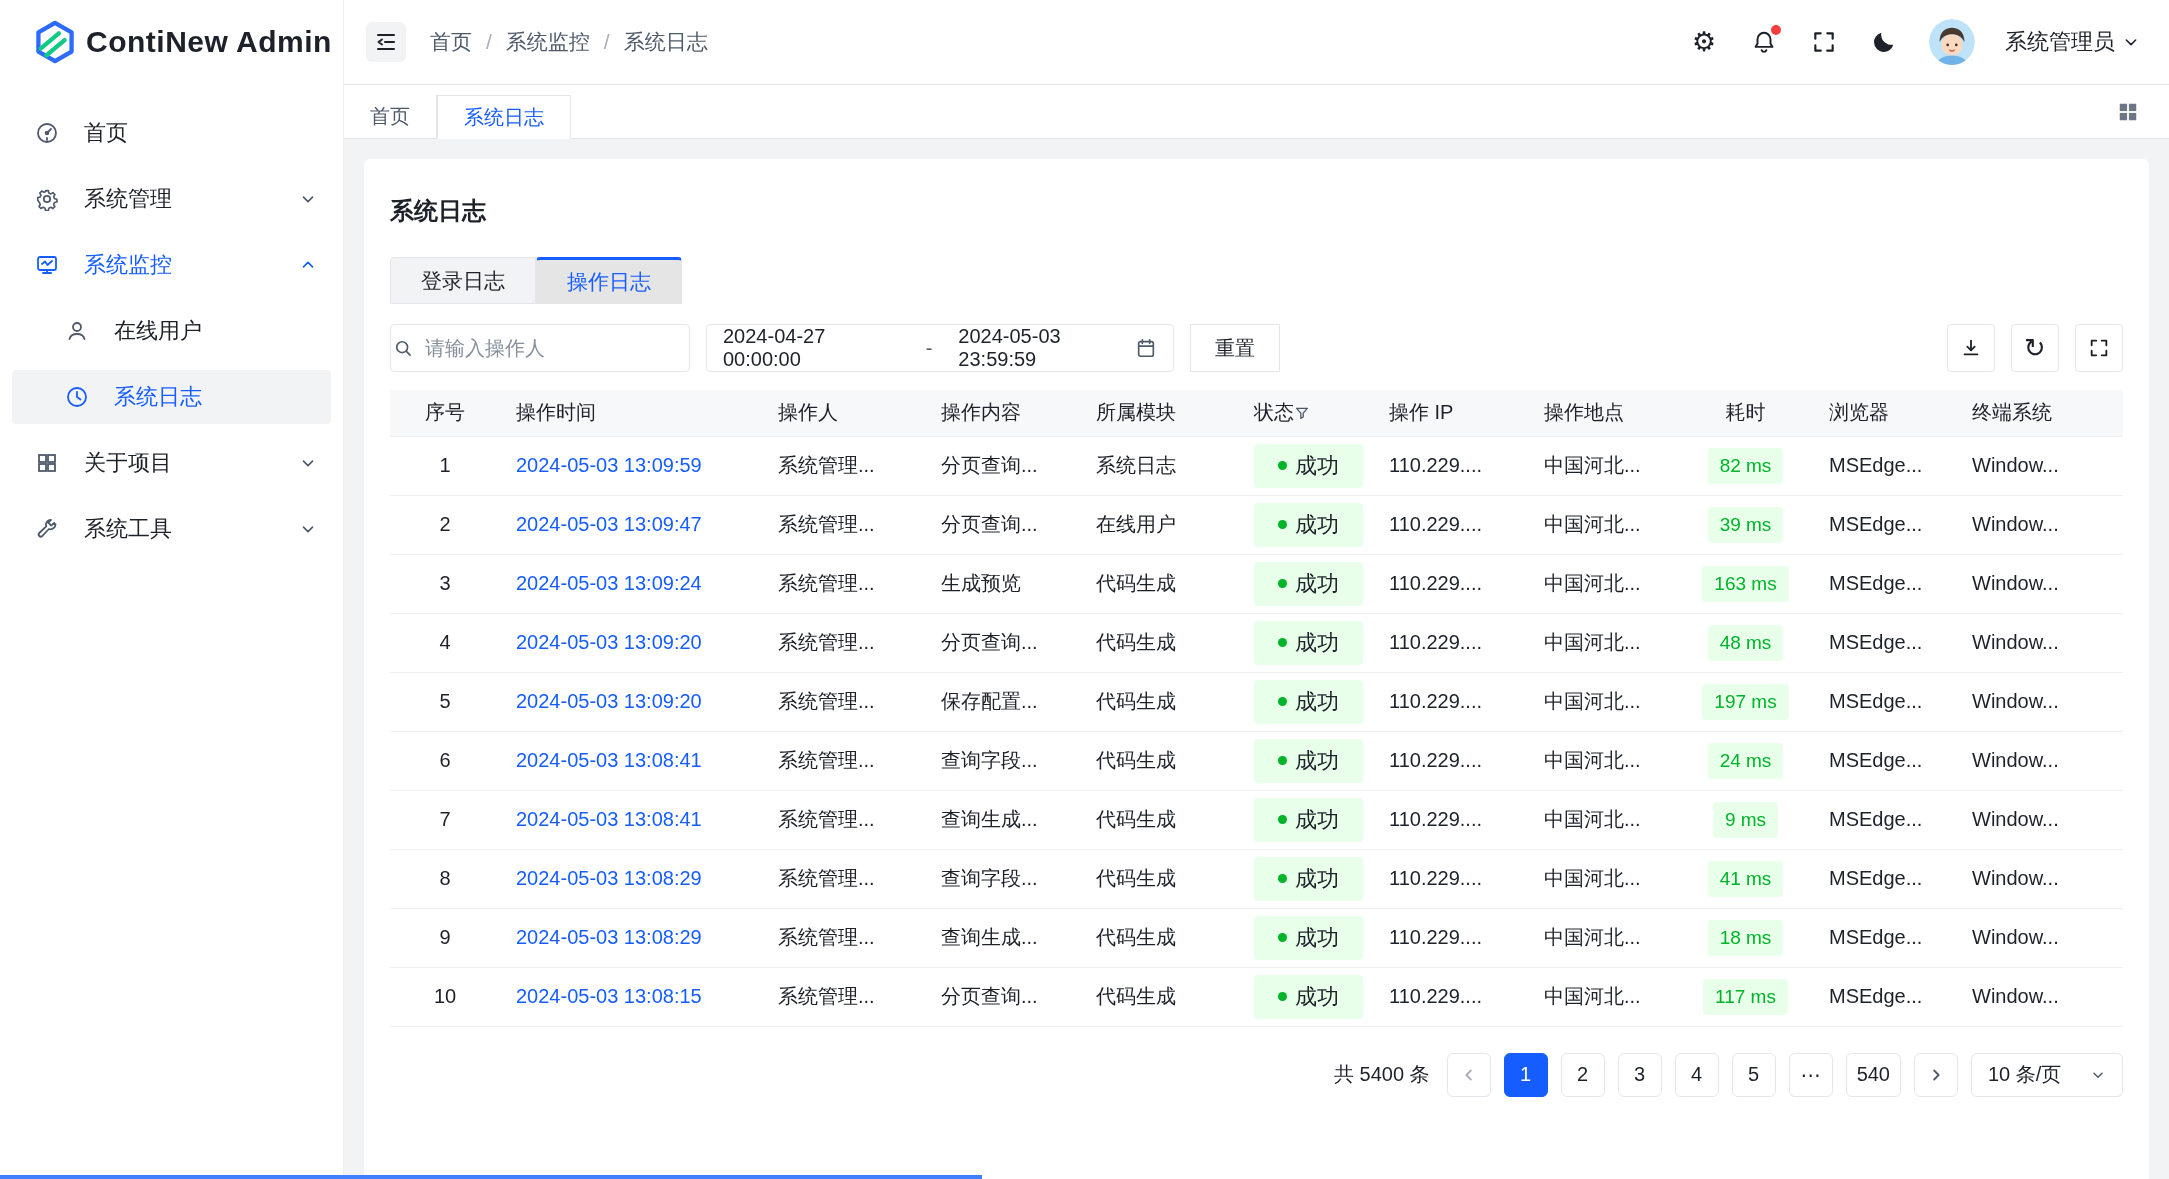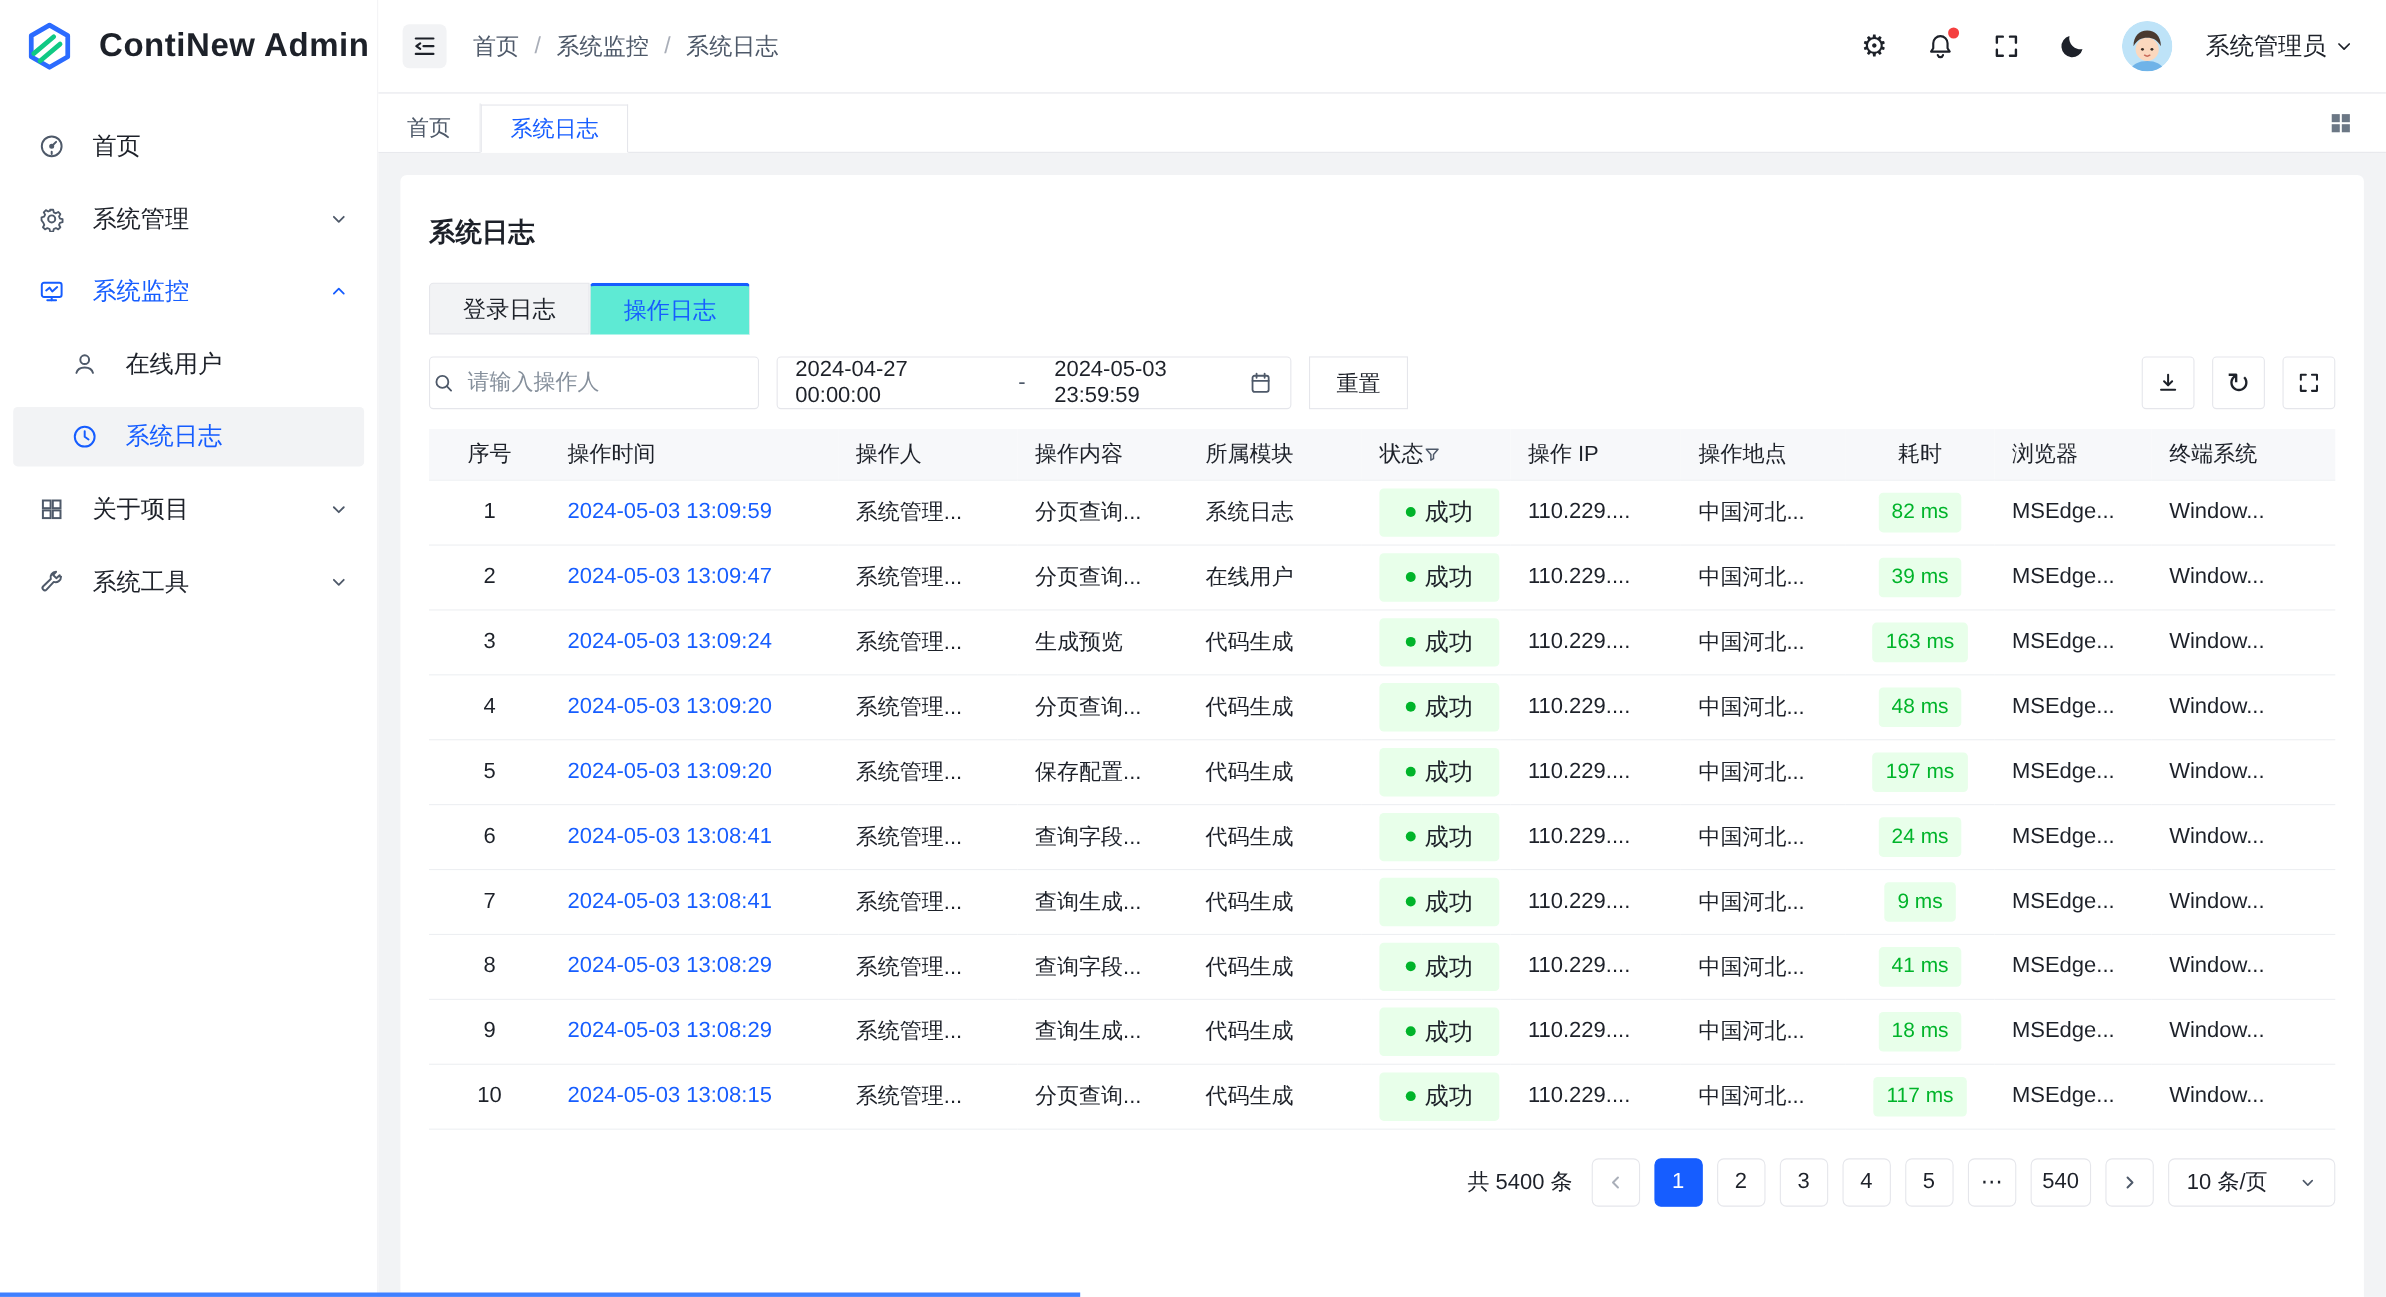--- a/index.html
+++ b/index.html
@@ -10,21 +10,21 @@
   *{box-sizing:border-box; margin:0; padding:0;}
   html,body{width:2169px; height:1179px; overflow:hidden;}
   body{
     font-family:"Liberation Sans","DejaVu Sans",sans-serif;
     color:var(--text); background:#fff; font-size:20px; position:relative;
   }
   .app{display:flex; width:2169px; height:1179px;}
 
   
   .sidebar{width:344px; flex:0 0 344px; background:#fff; border-right:1px solid #EFF0F2; display:flex; flex-direction:column;}
-  .logo{height:84px; display:flex; align-items:center; gap:22px; padding-left:22px;}
+  .logo{height:84px; display:flex; align-items:center; gap:8px; padding-left:32px;}
   .logo-title{font-size:30px; font-weight:700; letter-spacing:.5px;}
   .menu{padding-top:10px;}
   .menu-item{height:54px; margin:12px 12px 0 12px; border-radius:4px; display:flex; align-items:center; padding:0 14px 0 22px; gap:24px; cursor:pointer;}
   .menu-item .mi-icon{width:26px; height:26px; flex:0 0 26px; color:var(--text2); display:flex; align-items:center; justify-content:center;}
   .menu-item .mi-label{flex:1; font-size:22px; color:var(--text);}
   .menu-item .mi-chevron{width:18px; height:18px; color:var(--text2);}
   .menu-item.active-parent .mi-label, .menu-item.active-parent .mi-icon, .menu-item.active-parent .mi-chevron{color:var(--blue);}
   .menu-sub .menu-item{padding-left:52px;}
   .menu-item.selected{background:var(--bg);}
   .menu-item.selected .mi-label, .menu-item.selected .mi-icon{color:var(--blue);}
@@ -53,21 +53,21 @@
   .layout-grid-btn{align-self:center; width:34px; height:34px; display:flex; align-items:center; justify-content:center; color:#6B7785; cursor:pointer;}
 
   
   .content{flex:1; background:var(--bg); padding:20px; overflow:hidden;}
   .card{background:#fff; border-radius:6px; min-height:1040px; padding:36px 26px 0 26px;}
   .card-title{font-size:24px; font-weight:600;}
 
   .card-tabs{display:flex; margin-top:30px;}
   .ctab{height:47px; padding:0 30px; display:flex; align-items:center; font-size:21px; cursor:pointer;}
   .ctab.inactive{background:var(--bg); border:1px solid var(--border); border-radius:4px 0 0 0; color:var(--text);}
-  .ctab.active{background:#5eead4; border:1px solid var(--border); border-bottom:none; border-top:3px solid var(--blue); border-radius:4px 4px 0 0; color:var(--blue); font-weight:500;}
+  .ctab.active{background:#e5e5e5; border:1px solid var(--border); border-bottom:none; border-top:3px solid var(--blue); border-radius:4px 4px 0 0; color:var(--blue); font-weight:500;}
 
   .filters{display:flex; align-items:center; margin-top:20px; gap:16px;}
   .search-box{height:48px; border:1px solid var(--border); border-radius:4px; background:#fff; display:flex; align-items:center; gap:12px; padding:0 2px;}
   .search-box .s-icon{color:var(--text2); flex:0 0 auto; display:flex;}
   .search-box input{border:none; outline:none; font-size:20px; width:100%; color:var(--text); background:transparent; font-family:inherit;}
   .search-box input::placeholder{color:var(--text3);}
   .sb-operator{width:300px;}
   .sb-ip{width:300px;}
   .date-range{width:468px; height:48px; border:1px solid var(--border); border-radius:4px; display:flex; align-items:center; justify-content:space-between; padding:0 16px; cursor:pointer;}
   .date-range .dr-text{display:flex; align-items:center; gap:26px; font-size:20px;}

